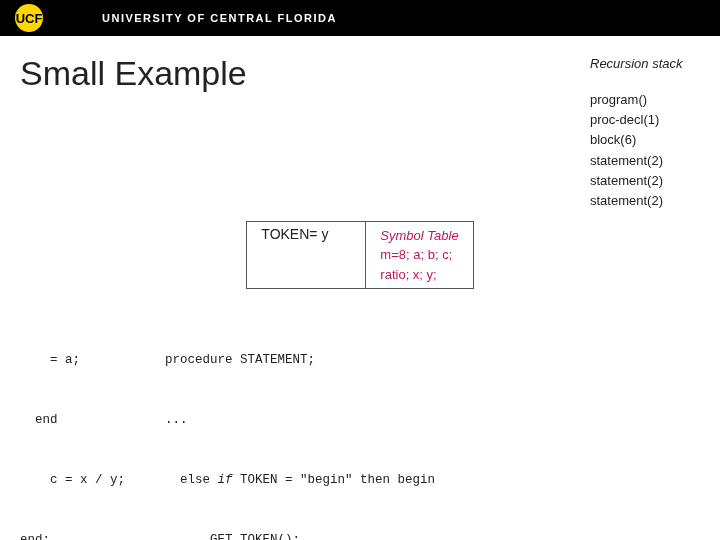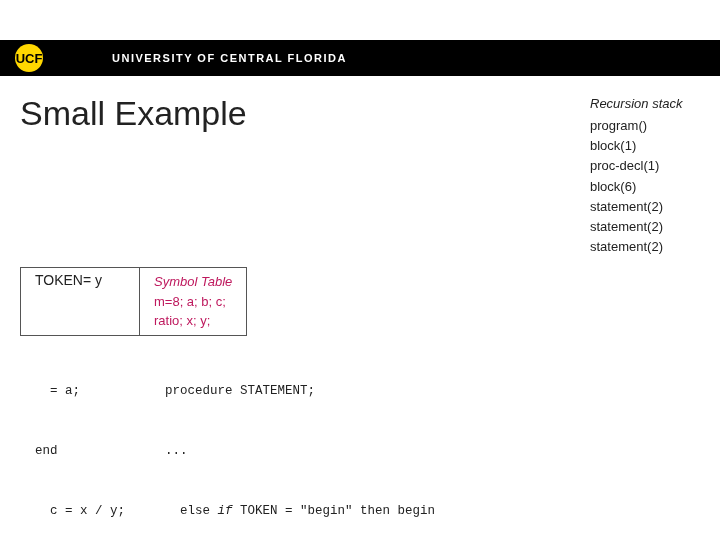--- a/index.html
+++ b/index.html
@@ -11,22 +11,21 @@
       overflow: hidden;
     }
 
     
     #header {
       background: #000;
       height: 36px;
       display: flex;
       align-items: center;
       padding: 0 14px;
-      gap: 20px;
-      margin-top: 40px;
+      gap: 10px;
     }
     #ucf-logo {
       width: 30px;
       height: 30px;
     }
     #header-title {
       color: #fff;
       font-size: 11px;
       letter-spacing: 1.5px;
       font-weight: bold;
@@ -61,28 +60,29 @@
       color: #222;
       line-height: 1.55;
       text-align: left;
       min-width: 110px;
     }
 
     #recursion-stack-title {
       font-style: italic;
       font-size: 13px;
       font-weight: normal;
-      margin-bottom: 2px;
+      margin-bottom: 16px;
     }
 
     
     #info-row {
       display: flex;
       gap: 0;
-      margin-bottom: 3px;
+      margin-bottom: 19px;
+      justify-content: center;
     }
 
     #token-box {
       border: 1.5px solid #555;
       padding: 4px 14px;
       font-size: 14px;
       color: #222;
       min-width: 120px;
       background: #fff;
     }
@@ -143,21 +143,20 @@
 </div>
 
 <div id="main">
 
   <div id="top-row">
     <h1 id="slide-title">Small Example</h1>
 
     <div id="recursion-stack">
       <div id="recursion-stack-title">Recursion stack</div>
       <div>program()</div>
-      <div>block(1)</div>
       <div>proc-decl(1)</div>
       <div>block(6)</div>
       <div>statement(2)</div>
       <div>statement(2)</div>
       <div>statement(2)</div>
     </div>
   </div>
 
   <div id="info-row">
     <div id="token-box">TOKEN= y</div>

